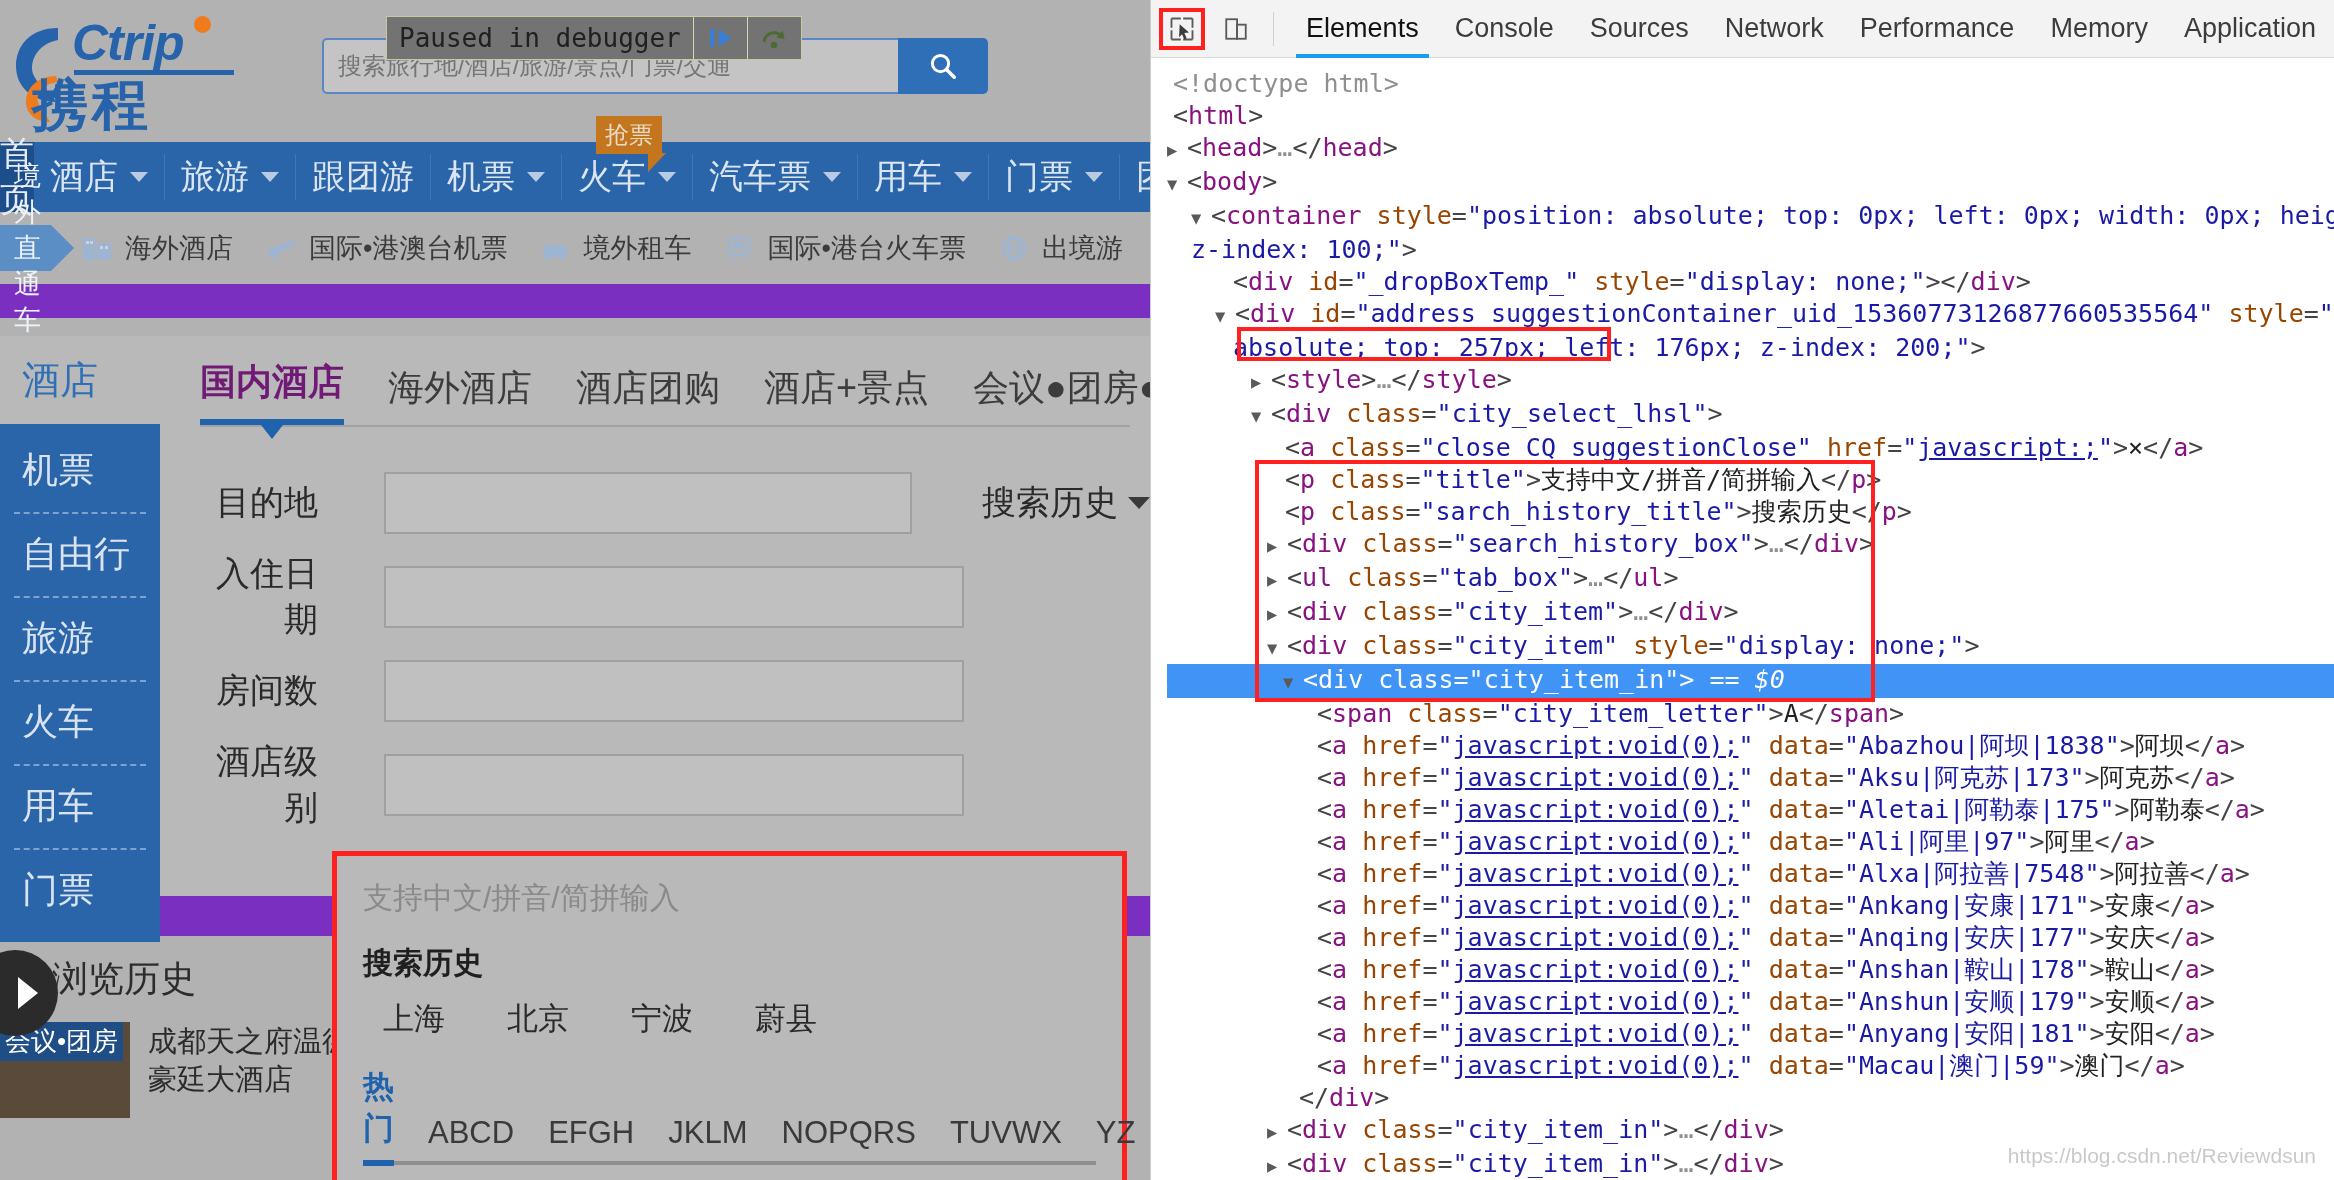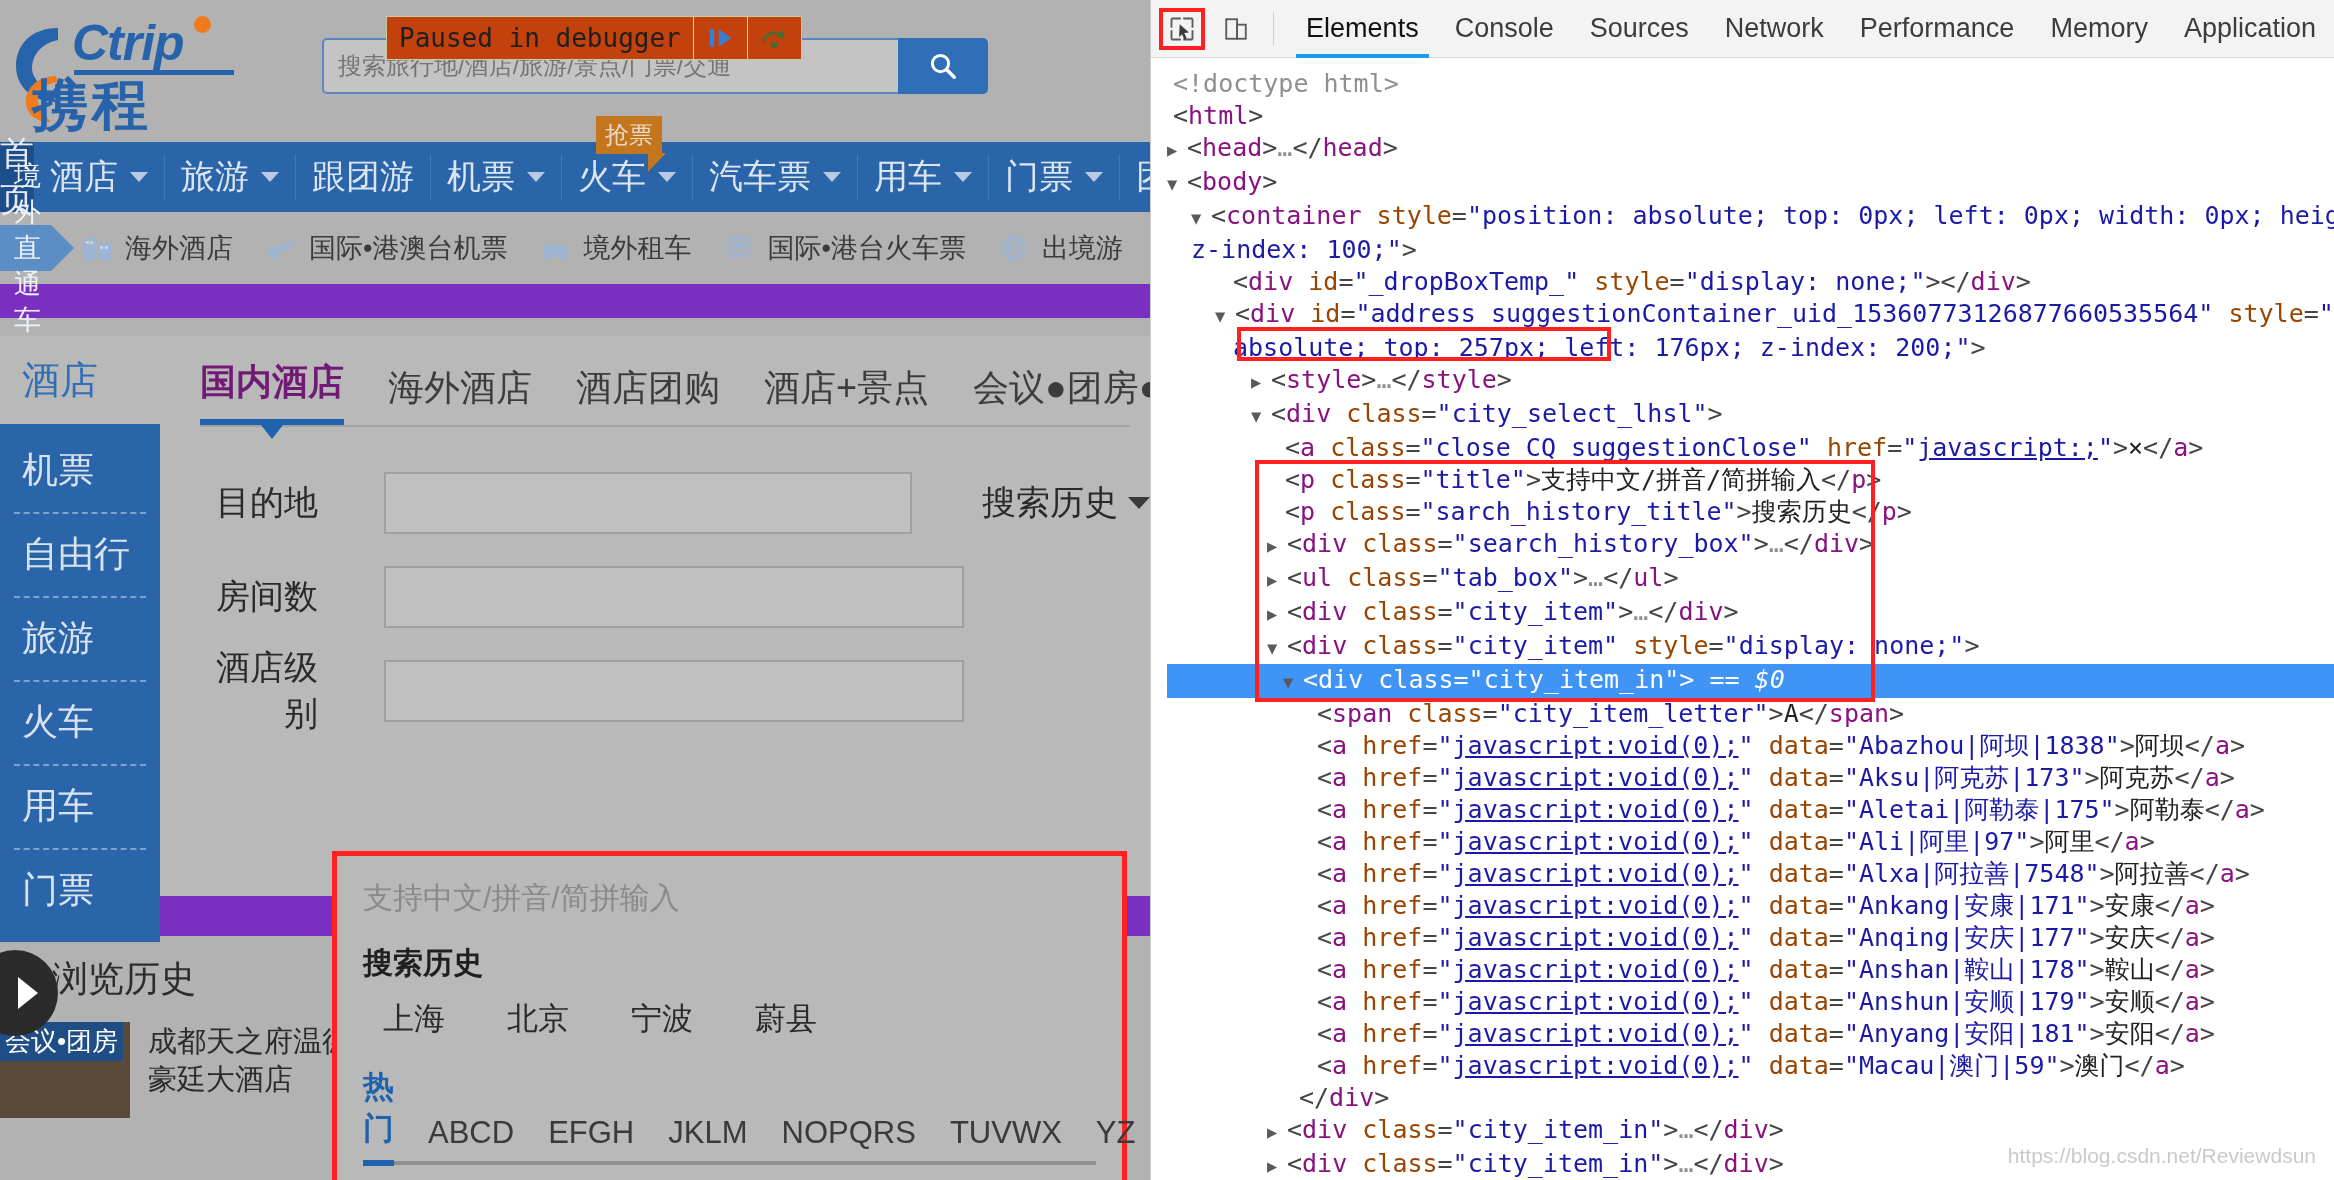--- a/index.html
+++ b/index.html
@@ -30,21 +30,21 @@
 
   .searchbar{ position:absolute; left:322px; top:38px; width:580px; height:56px;
     background:#c4c4c4; border:2px solid #5b86c4; border-radius:5px 0 0 5px;}
   .searchbar input{ width:100%; height:100%; border:0; background:transparent; outline:none;
     padding-left:14px; font-size:24px; color:#6d6d6d; font-family:"Liberation Sans",sans-serif;}
   .searchbtn{ position:absolute; left:898px; top:38px; width:90px; height:56px;
     background:#2f6fb7; border-radius:0 5px 5px 0; display:flex;align-items:center;justify-content:center;}
   .searchbtn svg{ width:30px;height:30px; }
 
   
-  .paused{ position:absolute; left:386px; top:16px; height:44px; background:#c2410c;
+  .paused{ position:absolute; left:386px; top:16px; height:44px; background:#737373;
     border:1px solid #c9c9a0; display:flex; align-items:center; z-index:40;
     font-family:"DejaVu Sans Mono", monospace; }
   .paused .ptext{ padding:0 12px; font-size:26px; color:#202020; white-space:nowrap;}
   .paused .pbtn{ width:54px; height:100%; border-left:1px solid #d6d6b4;
     display:flex;align-items:center;justify-content:center;}
 
   
   .mainnav{ position:relative; height:70px; background:#2a64a9; display:flex; align-items:center; }
   .nav-home{ width:170px; height:70px; background:#1d4e8c; display:flex;align-items:center;
     justify-content:center; color:#e7ecf4; font-size:34px; }
@@ -355,20 +355,24 @@
     <div class="form-rows" id="widget-form">
         <div class="frow">
           <div class="flabel">目的地</div>
           <div class="fctrl"></div>
           <div class="fhistory">
             <span>搜索历史</span>
             <span class="caret"></span>
           </div>
         </div>
         <div class="frow">
+          <div class="flabel">入住日期</div>
+          <div class="fctrl"></div>
+        </div>
+        <div class="frow">
           <div class="flabel">房间数</div>
           <div class="fctrl"></div>
         </div>
         <div class="frow">
           <div class="flabel">酒店级别</div>
           <div class="fctrl"></div>
         </div>
       </div>
 
     <div class="city-pop">

